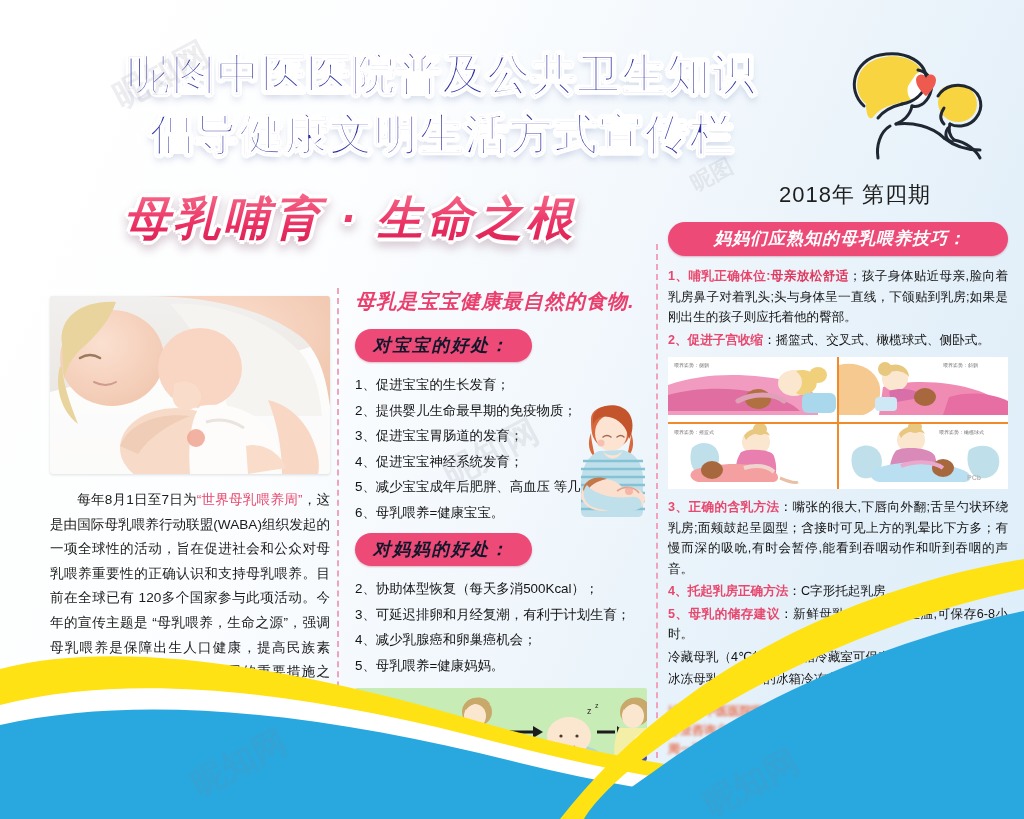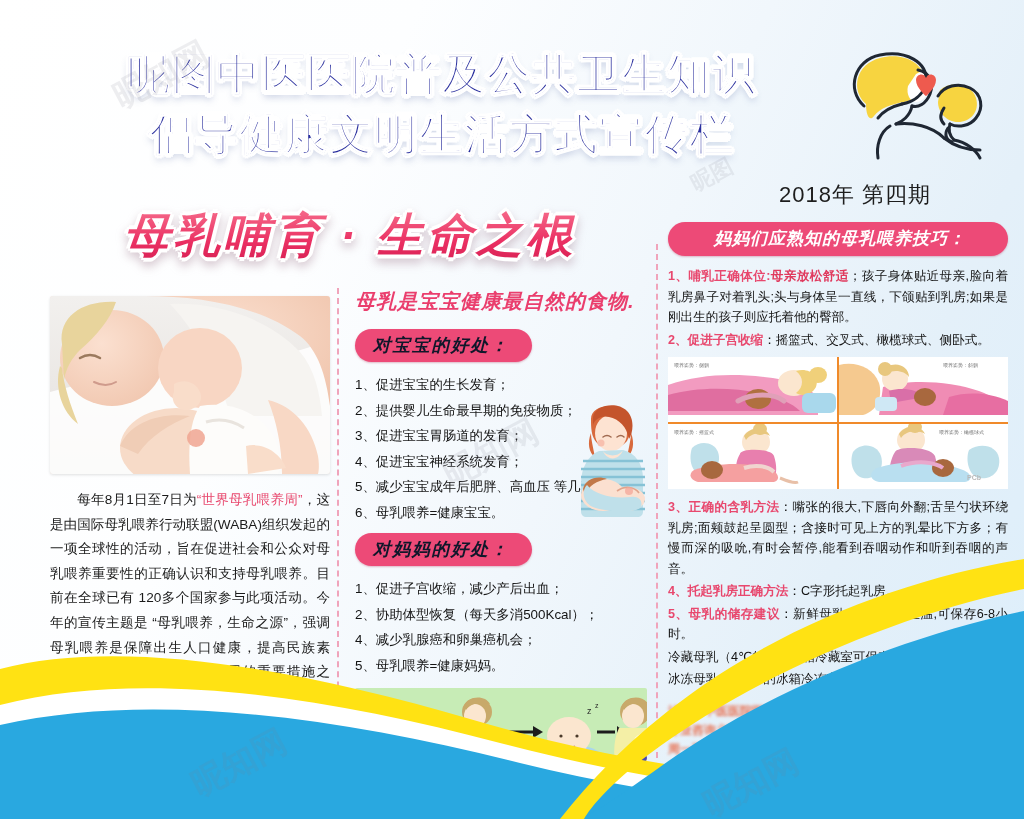--- a/index.html
+++ b/index.html
@@ -34,21 +34,21 @@
   .logo { position: absolute; left: 840px; top: 2px; width: 160px; height: 115px; }
 
   
   .issue {
     position: absolute; left: 700px; top: 180px; width: 310px;
     text-align: center; font-size: 22px; color: #1d1d1d; letter-spacing: 1px;
   }
 
   
   .pink-headline {
-    position: absolute; left: 50px; top: 205px; width: 600px;
+    position: absolute; left: 50px; top: 188px; width: 600px;
     text-align: center;
     font-size: 46px; font-weight: bold; letter-spacing: 4px;
     color: #e8396b;
     background: linear-gradient(180deg, #f7728f 0%, #ea2f62 60%, #d41f52 100%);
     -webkit-background-clip: text; background-clip: text;
     -webkit-text-fill-color: transparent;
     filter: drop-shadow(2px 2px 0 #ffffff) drop-shadow(-2px -2px 0 #ffffff)
             drop-shadow(2px -2px 0 #ffffff) drop-shadow(-2px 2px 0 #ffffff)
             drop-shadow(0 5px 5px rgba(150,110,130,.35));
     white-space: nowrap; font-style: italic;
@@ -271,22 +271,22 @@
         <path d="M48 88 C56 82 66 84 70 90" stroke="#e0a48c" stroke-width="1.6" fill="none"></path>
         <circle cx="60" cy="88" r="4" fill="#f3a79a" opacity=".75"></circle>
 
         <path d="M18 82 C26 92 44 96 62 94 C70 93 74 98 72 104 C68 110 40 110 24 104 C14 100 12 88 18 82 Z" fill="#bfe0ea"></path>
       </svg>
     </div>
 
     <div style="margin-top:8px;">
       <span class="pill">对妈妈的好处：</span>
       <ol class="bene">
-        <li>1、促进子宫收缩，减少产后出血；</li>
         <li>2、协助体型恢复（每天多消500Kcal）；</li>
+        <li>3、可延迟排卵和月经复潮，有利于计划生育；</li>
         <li>4、减少乳腺癌和卵巢癌机会；</li>
         <li>5、母乳喂养=健康妈妈。</li>
       </ol>
     </div>
 
     <div class="green-box">
       <svg viewBox="0 0 292 100" width="292" height="100">
 
         <ellipse cx="36" cy="44" rx="30" ry="22" fill="#f6efa8"></ellipse>
         <ellipse cx="36" cy="40" rx="18" ry="17" fill="#fbe6cf"></ellipse>

